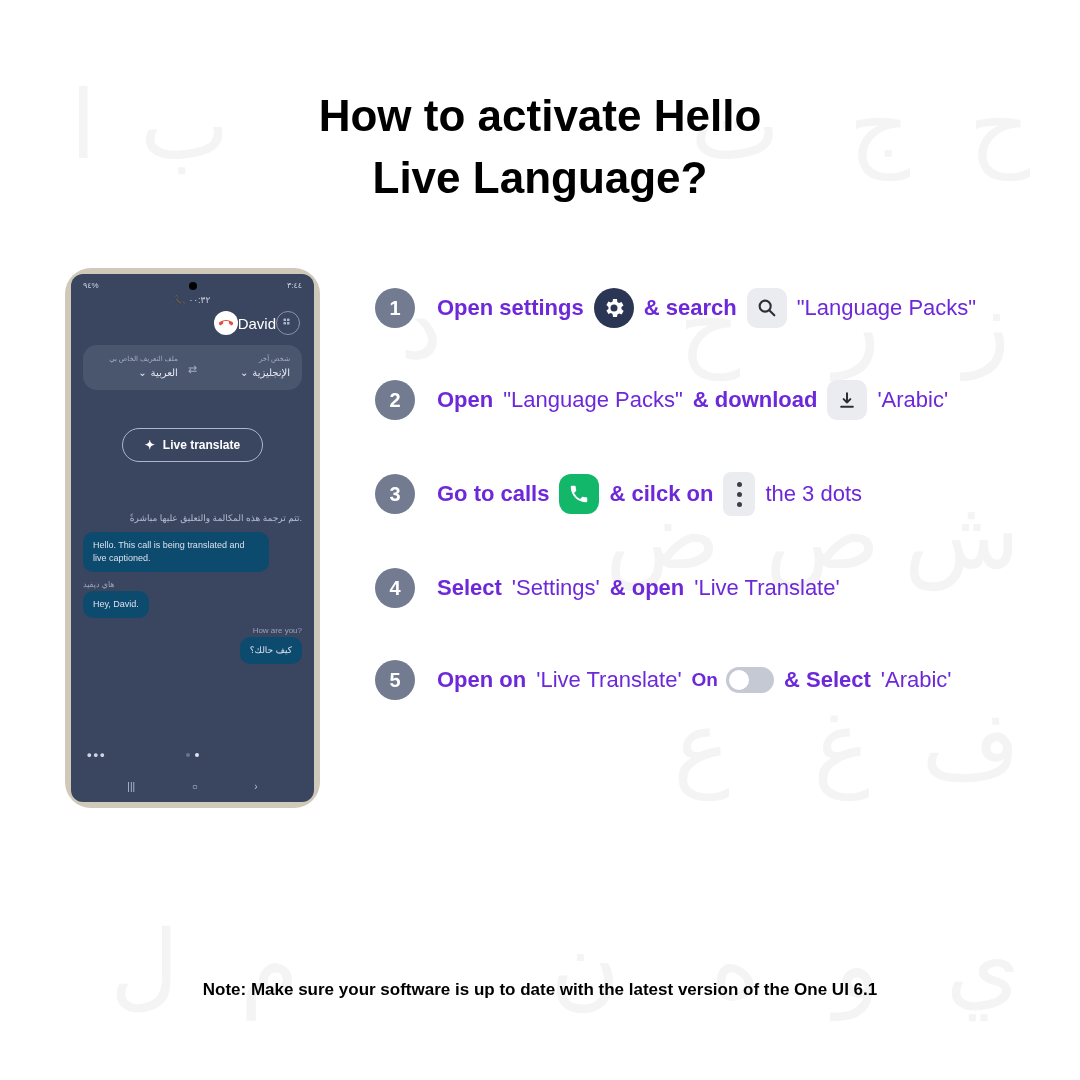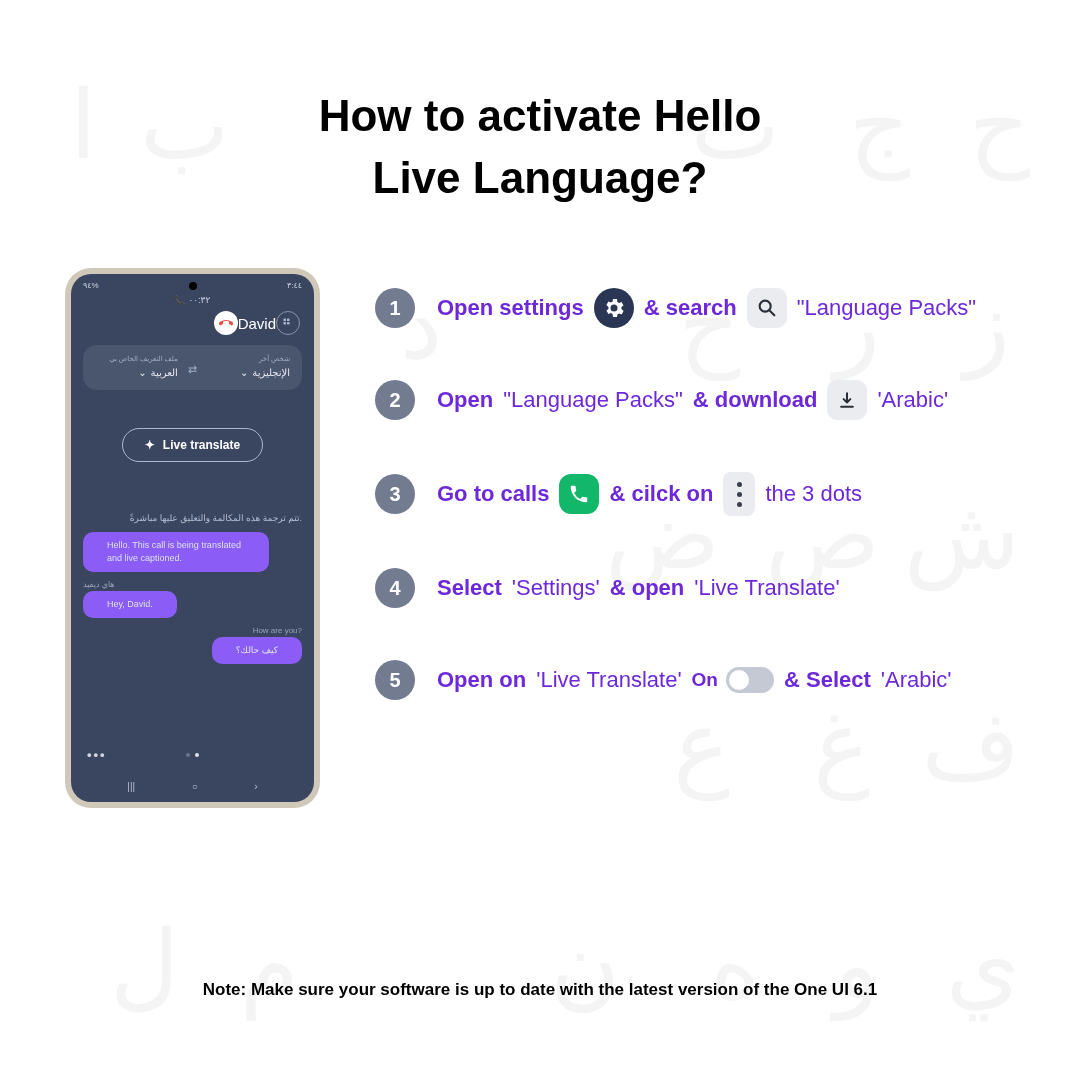--- a/index.html
+++ b/index.html
@@ -48,21 +48,21 @@
       height: 540px;
       border-radius: 26px;
       background: linear-gradient(#d0c8b8, #d0c8b8);
       padding: 6px;
       position: relative;
       flex-shrink: 0;
     }
     .phone-inner {
       width: 100%;
       height: 100%;
-      border-radius: 20px;
+      border-radius: 12px;
       background: #3a4560;
       overflow: hidden;
       position: relative;
       color: #dfe3ee;
       font-size: 10px;
     }
     .camera {
       position: absolute;
       top: 8px;
       left: 50%;
@@ -150,23 +150,23 @@
       padding: 0 12px;
       font-size: 9px;
     }
     .cap-right {
       text-align: right;
       color: #b5bdd1;
       margin-bottom: 6px;
       line-height: 1.5;
     }
     .bubble {
-      background: #8b5cf6;
+      background: #0c4a6e;
       border-radius: 10px;
-      padding: 7px 24px;
+      padding: 7px 10px;
       margin-bottom: 8px;
       line-height: 1.45;
       color: #dbe0ee;
       display: inline-block;
       max-width: 85%;
     }
     .sub-label { color: #9aa2b8; font-size: 8px; margin-bottom: 2px; }
     .right-side { text-align: right; }
     .right-side .bubble { text-align: center; }
     .dots-row {

